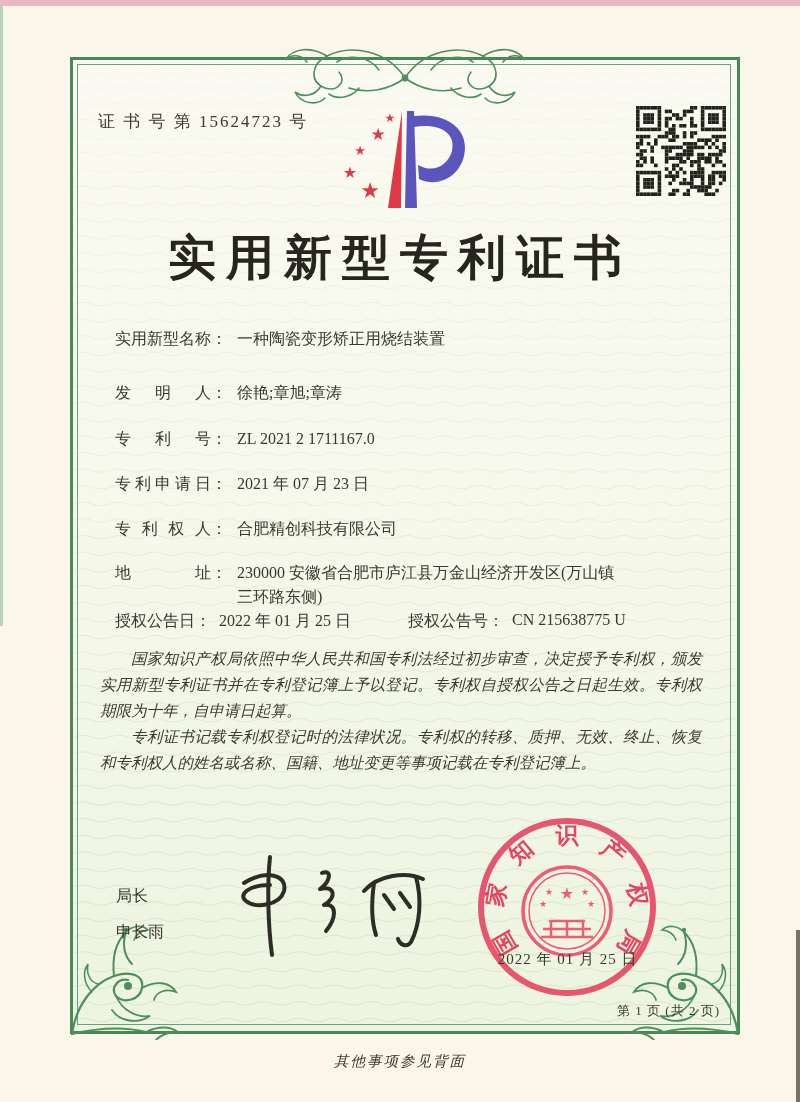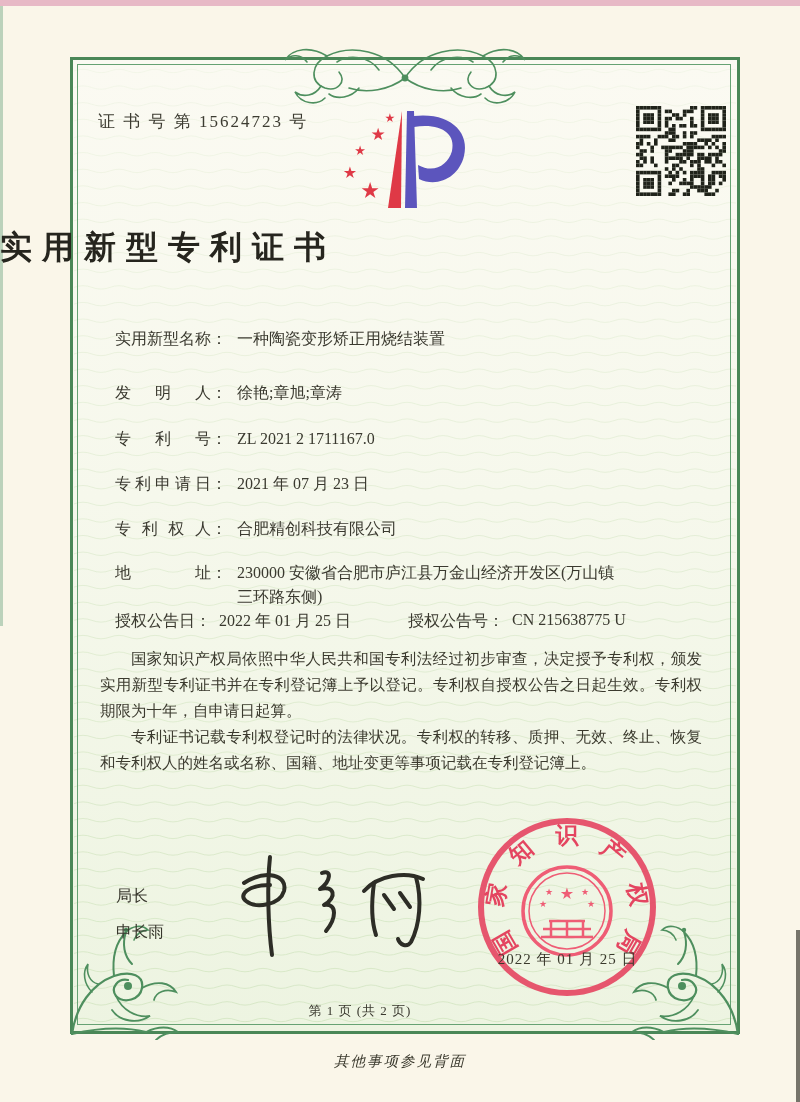--- a/index.html
+++ b/index.html
@@ -19,45 +19,45 @@
     background:linear-gradient(#fbfaf2 0%,#f6f8ec 45%,#edf4e1 100%);}
   .border-outer{left:70px;top:57px;width:664px;height:971px;
     border:3px solid #4a8757;}
   .border-inner{left:77px;top:64px;width:652px;height:959px;
     border:1px solid #66a273;}
   .guilloche{left:74px;top:61px;pointer-events:none;}
   
   .cert-no{left:98px;top:110px;font-size:17px;letter-spacing:2px;color:#3c3b31;}
   .logo{left:330px;top:106px;}
   .qr{left:636px;top:106px;}
-  .title{left:0;top:226px;width:800px;
-    font-size:32px;font-weight:bold;letter-spacing:10px;color:#26251e;}
+  .title{left:0;top:226px;width:800px;text-align:center;
+    font-size:48px;font-weight:bold;letter-spacing:10px;color:#26251e;}
   
   .field{left:115px;width:590px;font-size:16px;line-height:24px;color:#3a392f;display:flex;}
   .field .lbl{display:inline-block;width:96px;text-align:justify;text-align-last:justify;flex:none;}
   .field .col{flex:none;margin-right:10px;}
   .field .val{flex:1;}
   .f0{top:327px;} .f1{top:381px;justify-content:space-between;} .f2{top:427px;} .f3{top:472px;} .f4{top:517px;}
   .f5{top:561px;} .grant{top:611px;left:115px;width:600px;font-size:16px;color:#3a392f;display:flex;gap:11px;}
   .grant .pair{display:flex;}
   .grant .pair2{margin-left:46px;}
   .grant .lbl{display:inline-block;width:80px;text-align:justify;text-align-last:justify;}
   .grant .col{margin-right:8px;}
   
   .body-text{left:100px;top:646px;width:602px;font-size:15.5px;line-height:26px;
-    color:#3b3a2e;text-align:justify;}
+    font-style:italic;color:#3b3a2e;text-align:justify;}
   .body-text p{margin:0;text-indent:2em;}
   
   .signer-title{left:116px;top:886px;font-size:16px;color:#37362c;font-family:"Liberation Sans","DejaVu Sans",sans-serif;}
   .signer-name{left:116px;top:922px;font-size:16px;color:#37362c;font-family:"Liberation Sans","DejaVu Sans",sans-serif;}
   .signature{left:218px;top:845px;}
   .seal{left:471px;top:811px;}
   .seal-date{left:470px;top:950px;width:195px;text-align:center;font-size:15px;
     letter-spacing:1px;color:#3a392c;z-index:5;}
-  .page-info{left:0;top:1002px;width:720px;text-align:center;font-size:13px;color:#3a392f;letter-spacing:1px;}
+  .page-info{left:0;top:1002px;width:720px;text-align:right;font-size:13px;color:#3a392f;letter-spacing:1px;}
   .back-note{left:0;top:1052px;width:800px;text-align:center;font-size:14.5px;
     font-style:italic;color:#3b3a2e;letter-spacing:2px;}
 </style>
 </head>
 <body>
 
 <div class="abs scan-top"></div>
 <div class="abs scan-left"></div>
 <div class="abs scan-right"></div>
 

